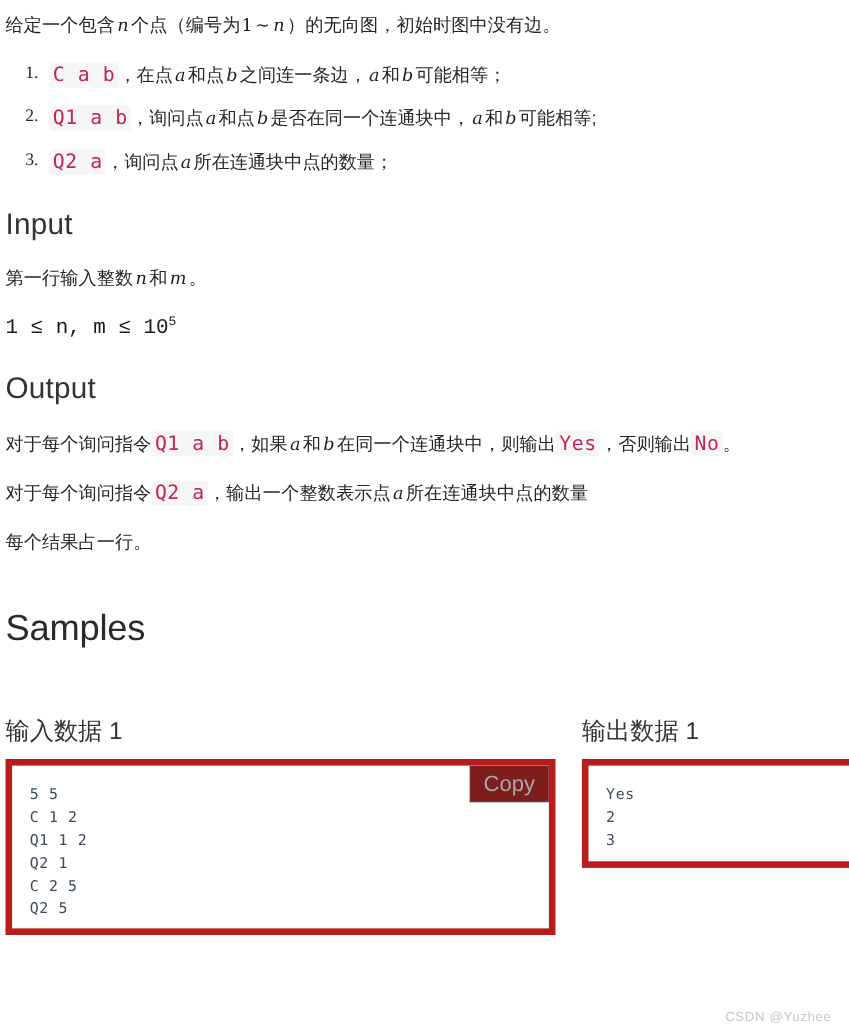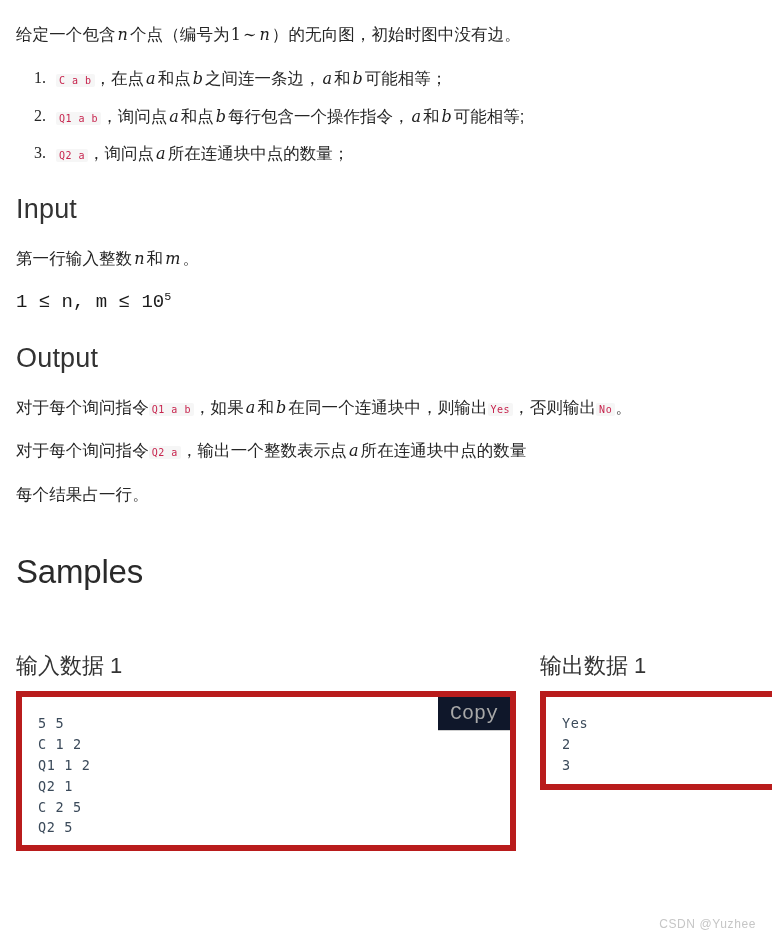--- a/index.html
+++ b/index.html
@@ -14,21 +14,21 @@
     overflow: hidden;
     font-family: "Liberation Sans", "DejaVu Sans", sans-serif;
     color: #2b2b2b;
     -webkit-font-smoothing: antialiased;
   }
 
   .page {
     position: relative;
     width: 772px;
     height: 939px;
-    padding: 16px;
+    padding: 5px;
     box-sizing: border-box;
   }
 
   
   .para {
     font-size: 16.5px;
     line-height: 1.55;
     color: #262626;
     margin: 0 0 18px 0;
     letter-spacing: 0.1px;
@@ -58,21 +58,21 @@
     line-height: 1.4;
   }
   .mformula sup {
     font-size: 0.62em;
     vertical-align: super;
   }
 
   
   code.ic {
     font-family: "DejaVu Sans Mono", "Liberation Mono", monospace;
-    font-size: 10px;
+    font-size: 18px;
     color: #c7254e;
     background: #f6f6f6;
     padding: 1px 3px;
     border-radius: 2px;
     white-space: pre;
     letter-spacing: 0.5px;
   }
 
   
   ol.oplist {
@@ -154,25 +154,25 @@
     letter-spacing: 0.6px;
     white-space: pre;
   }
 
   .copy-btn {
     position: absolute;
     top: 0;
     right: 0;
     width: 72px;
     height: 34px;
-    background: #0f172a;
+    background: #7f1d1d;
     border: none;
     border-bottom: 1px solid #cfcfcf;
     color: #a8a8a8;
-    font-family: Liberation Mono, monospace;
+    font-family: Liberation Sans, sans-serif;
     font-size: 20px;
     line-height: 34px;
     text-align: center;
     cursor: pointer;
     padding: 0;
     box-sizing: border-box;
   }
 
   
   .watermark {
@@ -193,21 +193,21 @@
   <p class="para first">
     <span>给定一个包含</span><span class="mi">n</span><span>个点（编号为</span><span class="mn">1</span><span class="mn">∼</span><span class="mi">n</span><span>）的无向图，初始时图中没有边。</span>
   </p>
 
 
   <ol class="oplist">
     <li>
       <code class="ic">C a b</code><span>，在点</span><span class="mi">a</span><span>和点</span><span class="mi">b</span><span>之间连一条边，</span><span class="mi">a</span><span>和</span><span class="mi">b</span><span>可能相等；</span>
     </li>
     <li>
-      <code class="ic">Q1 a b</code><span>，询问点</span><span class="mi">a</span><span>和点</span><span class="mi">b</span><span>每行包含一个操作指令，</span><span class="mi">a</span><span>和</span><span class="mi">b</span><span>可能相等;</span>
+      <code class="ic">Q1 a b</code><span>，询问点</span><span class="mi">a</span><span>和点</span><span class="mi">b</span><span>是否在同一个连通块中，</span><span class="mi">a</span><span>和</span><span class="mi">b</span><span>可能相等;</span>
     </li>
     <li>
       <code class="ic">Q2 a</code><span>，询问点</span><span class="mi">a</span><span>所在连通块中点的数量；</span>
     </li>
   </ol>
 
   <h2 class="sec">Input</h2>
 
   <p class="para">
     <span>第一行输入整数</span><span class="mi">n</span><span>和</span><span class="mi">m</span><span>。</span>

